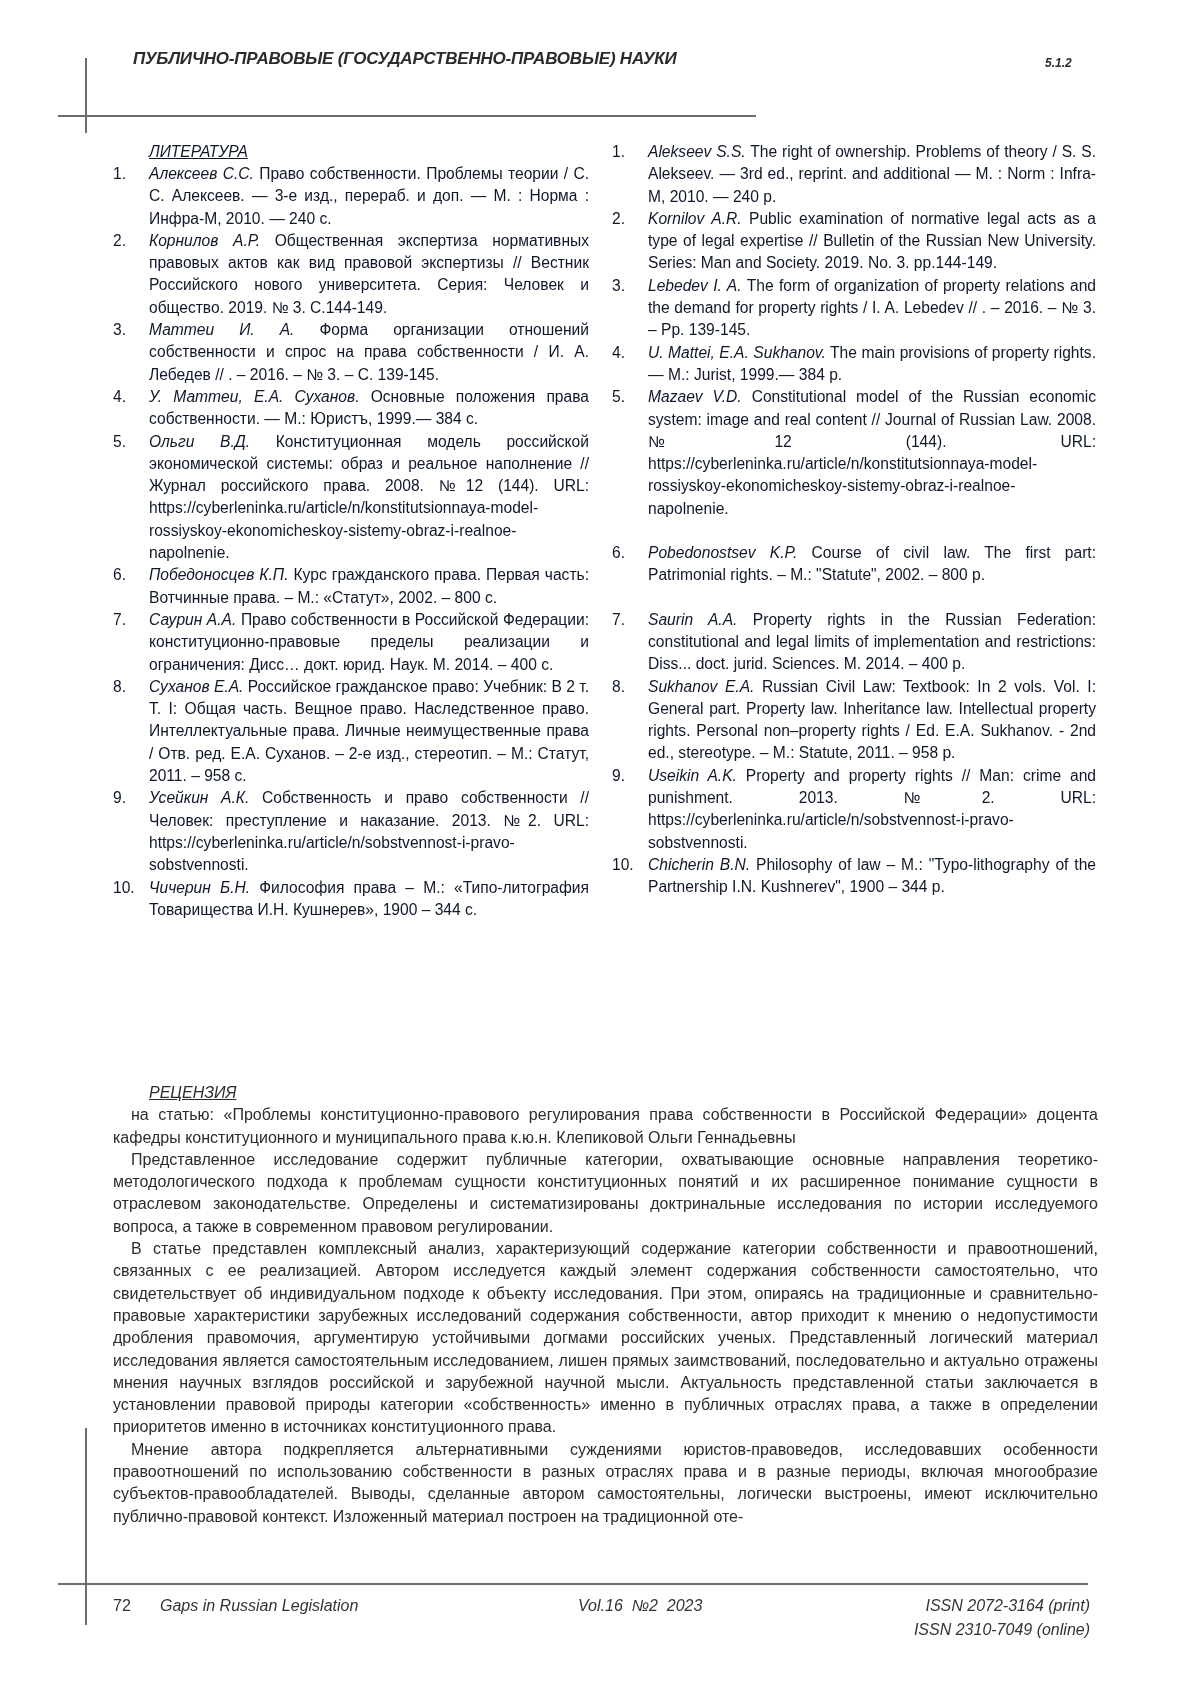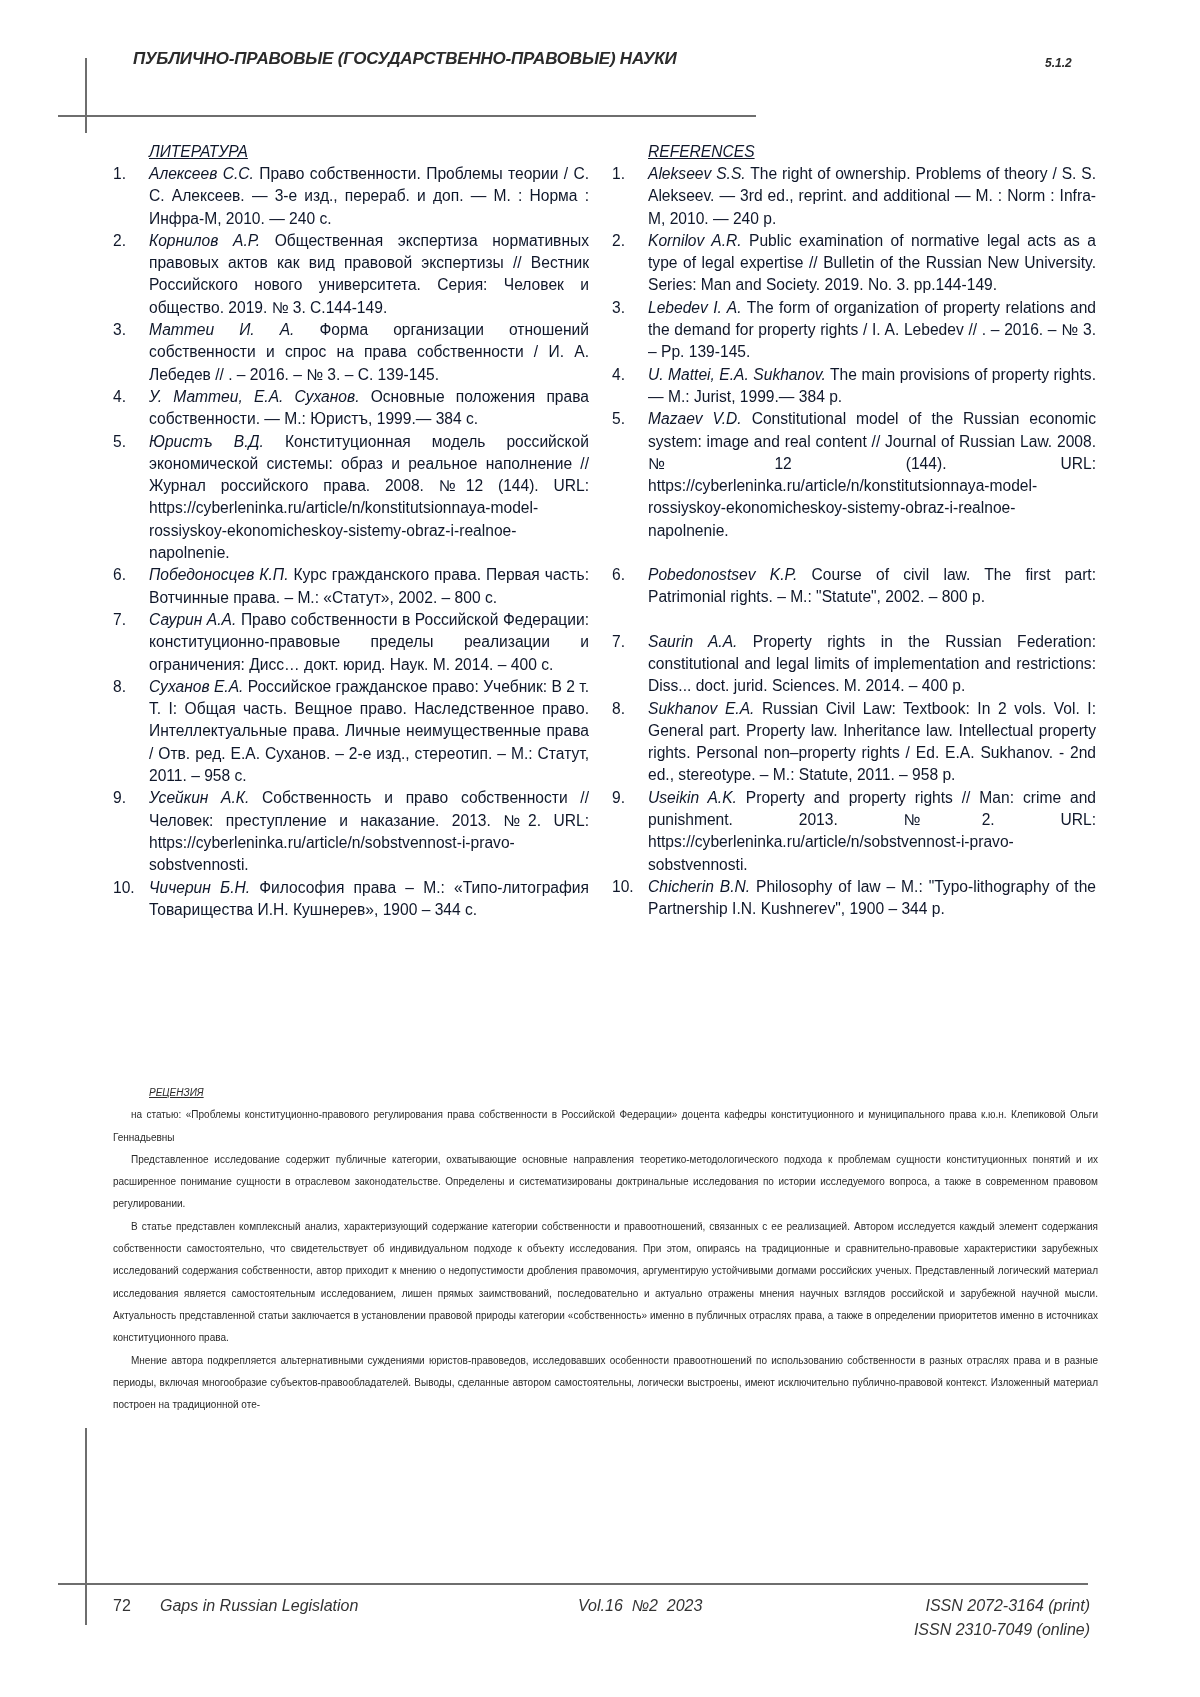--- a/index.html
+++ b/index.html
@@ -15,21 +15,21 @@
 
   .col { position: absolute; top: 141px; font-size: 15.6px; line-height: 22.3px; color: #0f172a; }
   .col-ru { left: 113px; width: 476px; }
   .col-en { left: 612px; width: 484px; }
   .col-heading { font-style: italic; text-decoration: underline; margin-left: 36px; display: block; height: 22px; }
   .ref { position: relative; padding-left: 36px; text-align: justify; }
   .ref .num { position: absolute; left: 0; top: 0; }
   .ref .author { font-style: italic; }
   .gap-after { margin-bottom: 22px; }
 
-  .review { position: absolute; left: 113px; top: 1082px; width: 985px; font-size: 10px;
+  .review { position: absolute; left: 113px; top: 1082px; width: 985px; font-size: 16px;
             line-height: 22.3px; color: #2b2b2b; text-align: justify; }
   .review-heading { margin-left: 36px; font-style: italic; text-decoration: underline; display: block; }
   .review p { margin: 0; text-indent: 18px; }
 
   .footer { position: absolute; top: 1594px; font-size: 16px; line-height: 24px; color: #333; }
   .footer-page { left: 113px; font-style: normal; }
   .footer-journal { left: 160px; font-style: italic; }
   .footer-vol { left: 578px; font-style: italic; }
   .footer-issn { left: 880px; width: 210px; text-align: right; font-style: italic; }
 </style>
@@ -43,31 +43,30 @@
 </div>
 <div class="abs header-code">5.1.2</div>
 
 <div class="col col-ru">
   <span class="col-heading">ЛИТЕРАТУРА</span>
   <div id="ru-list">
       <div class="ref"><span class="num">1.</span><span class="author">Алексеев С.С.</span><span> Право собственности. Проблемы теории / С. С. Алексеев. — 3-е изд., перераб. и доп. — М. : Норма : Инфра-М, 2010. — 240 с.</span></div>
       <div class="ref"><span class="num">2.</span><span class="author">Корнилов А.Р.</span><span> Общественная экспертиза нормативных правовых актов как вид правовой экспертизы // Вестник Российского нового университета. Серия: Человек и общество. 2019. № 3. С.144-149.</span></div>
       <div class="ref"><span class="num">3.</span><span class="author">Маттеи И. А.</span><span> Форма организации отношений собственности и спрос на права собственности / И. А. Лебедев // . – 2016. – № 3. – С. 139-145.</span></div>
       <div class="ref"><span class="num">4.</span><span class="author">У. Маттеи, Е.А. Суханов.</span><span> Основные положения права собственности. — М.: Юристъ, 1999.— 384 с.</span></div>
-      <div class="ref"><span class="num">5.</span><span class="author">Юристъ В.Д.</span><span> Конституционная модель российской экономической системы: образ и реальное наполнение // Журнал российского права. 2008. №12 (144). URL: https://cyberleninka.ru/article/n/konstitutsionnaya-model-rossiyskoy-ekonomicheskoy-sistemy-obraz-i-realnoe-napolnenie.</span></div>
+      <div class="ref"><span class="num">5.</span><span class="author">Ольги В.Д.</span><span> Конституционная модель российской экономической системы: образ и реальное наполнение // Журнал российского права. 2008. №12 (144). URL: https://cyberleninka.ru/article/n/konstitutsionnaya-model-rossiyskoy-ekonomicheskoy-sistemy-obraz-i-realnoe-napolnenie.</span></div>
       <div class="ref"><span class="num">6.</span><span class="author">Победоносцев К.П.</span><span> Курс гражданского права. Первая часть: Вотчинные права. – М.: «Статут», 2002. – 800 с.</span></div>
       <div class="ref"><span class="num">7.</span><span class="author">Саурин А.А.</span><span> Право собственности в Российской Федерации: конституционно-правовые пределы реализации и ограничения: Дисс… докт. юрид. Наук. М. 2014. – 400 с.</span></div>
       <div class="ref"><span class="num">8.</span><span class="author">Суханов Е.А.</span><span> Российское гражданское право: Учебник: В 2 т. Т. I: Общая часть. Вещное право. Наследственное право. Интеллектуальные права. Личные неимущественные права / Отв. ред. Е.А. Суханов. – 2-е изд., стереотип. – М.: Статут, 2011. – 958 с.</span></div>
       <div class="ref"><span class="num">9.</span><span class="author">Усейкин А.К.</span><span> Собственность и право собственности // Человек: преступление и наказание. 2013. №2. URL: https://cyberleninka.ru/article/n/sobstvennost-i-pravo-sobstvennosti.</span></div>
       <div class="ref gap-after"><span class="num">10.</span><span class="author">Чичерин Б.Н.</span><span> Философия права – М.: «Типо-литография Товарищества И.Н. Кушнерев», 1900 – 344 с.</span></div>
     </div>
 </div>
 
 <div class="col col-en">
-  <span class="col-heading">REFERENCES</span>
   <div id="en-list">
       <div class="ref"><span class="num">1.</span><span class="author">Alekseev S.S.</span><span> The right of ownership. Problems of theory / S. S. Alekseev. — 3rd ed., reprint. and additional — M. : Norm : Infra-M, 2010. — 240 p.</span></div>
       <div class="ref"><span class="num">2.</span><span class="author">Kornilov A.R.</span><span> Public examination of normative legal acts as a type of legal expertise // Bulletin of the Russian New University. Series: Man and Society. 2019. No. 3. pp.144-149.</span></div>
       <div class="ref"><span class="num">3.</span><span class="author">Lebedev I. A.</span><span> The form of organization of property relations and the demand for property rights / I. A. Lebedev // . – 2016. – № 3. – Pp. 139-145.</span></div>
       <div class="ref"><span class="num">4.</span><span class="author">U. Mattei, E.A. Sukhanov.</span><span> The main provisions of property rights. — M.: Jurist, 1999.— 384 p.</span></div>
       <div class="ref gap-after"><span class="num">5.</span><span class="author">Mazaev V.D.</span><span> Constitutional model of the Russian economic system: image and real content // Journal of Russian Law. 2008. №12 (144). URL: https://cyberleninka.ru/article/n/konstitutsionnaya-model-rossiyskoy-ekonomicheskoy-sistemy-obraz-i-realnoe-napolnenie.</span></div>
       <div class="ref gap-after"><span class="num">6.</span><span class="author">Pobedonostsev K.P.</span><span> Course of civil law. The first part: Patrimonial rights. – M.: "Statute", 2002. – 800 p.</span></div>
       <div class="ref"><span class="num">7.</span><span class="author">Saurin A.A.</span><span> Property rights in the Russian Federation: constitutional and legal limits of implementation and restrictions: Diss... doct. jurid. Sciences. M. 2014. – 400 p.</span></div>
       <div class="ref"><span class="num">8.</span><span class="author">Sukhanov E.A.</span><span> Russian Civil Law: Textbook: In 2 vols. Vol. I: General part. Property law. Inheritance law. Intellectual property rights. Personal non–property rights / Ed. E.A. Sukhanov. - 2nd ed., stereotype. – M.: Statute, 2011. – 958 p.</span></div>
       <div class="ref"><span class="num">9.</span><span class="author">Useikin A.K.</span><span> Property and property rights // Man: crime and punishment. 2013. №2. URL: https://cyberleninka.ru/article/n/sobstvennost-i-pravo-sobstvennosti.</span></div>

